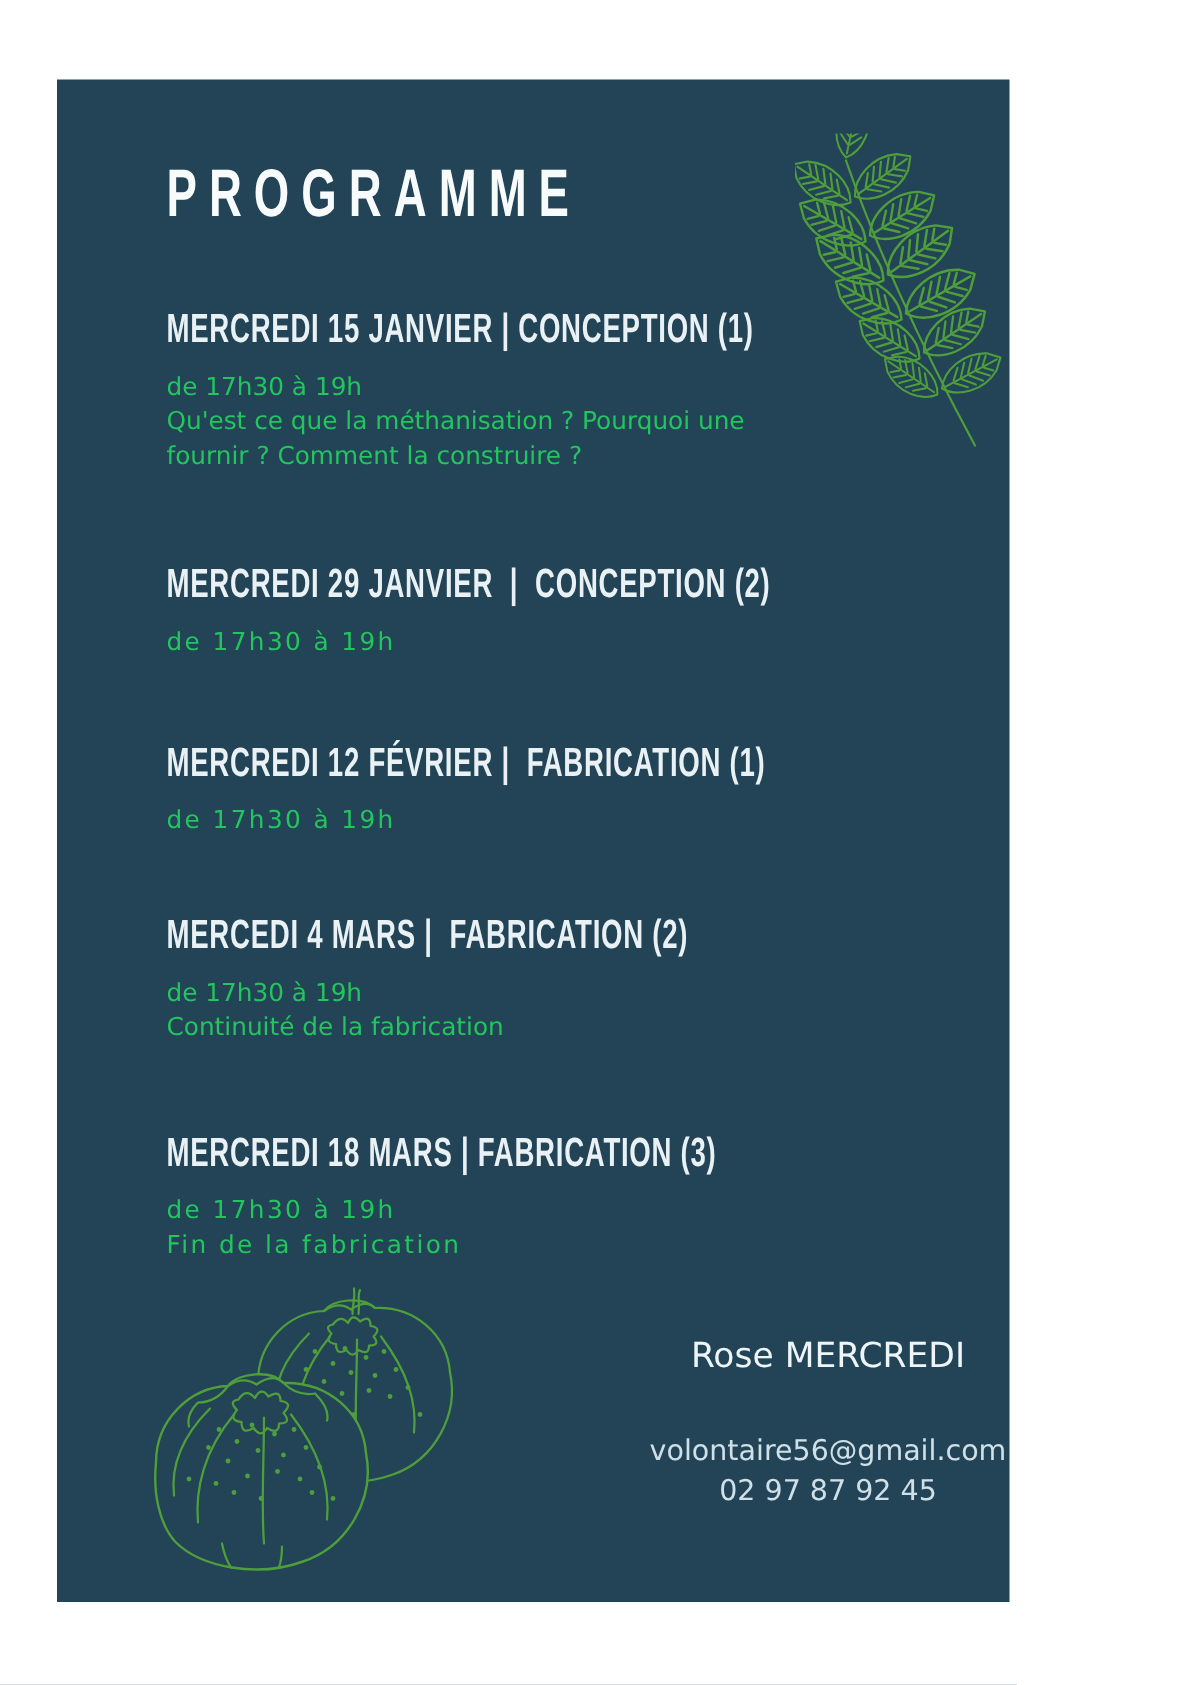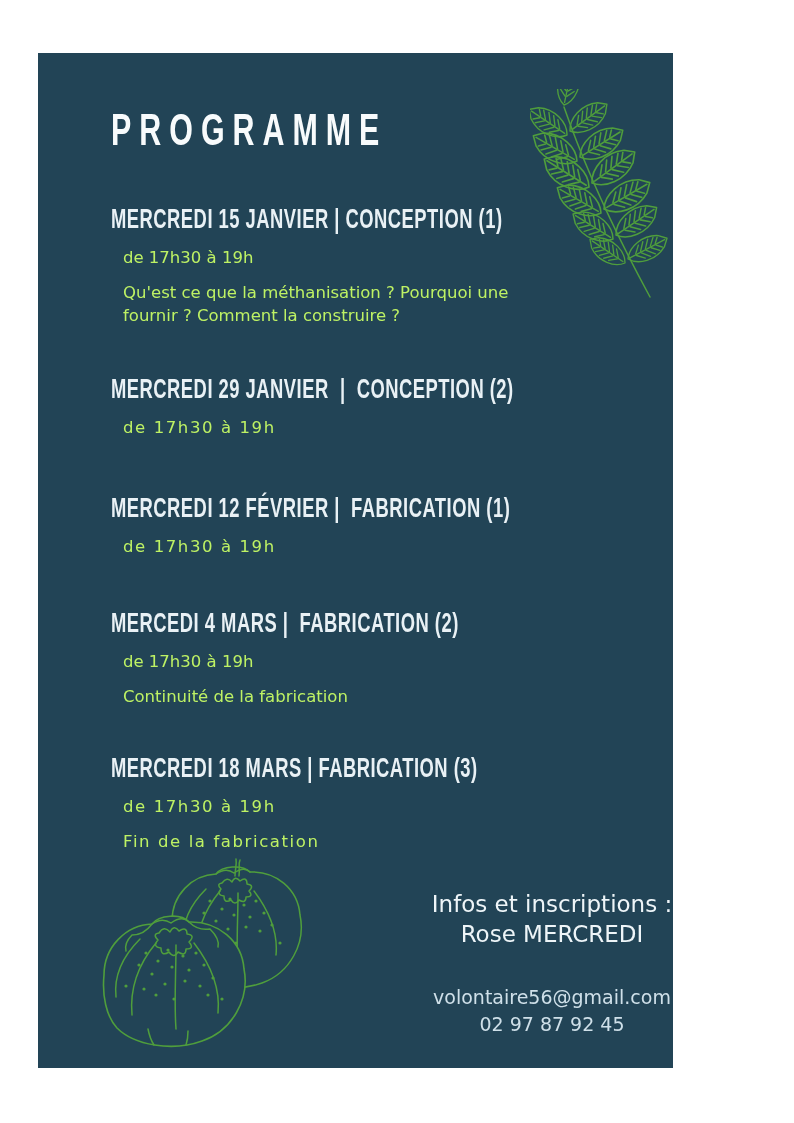--- a/index.html
+++ b/index.html
@@ -58,24 +58,24 @@
     font-weight: 700;
     font-size: 23px;
     line-height: 30px;
     letter-spacing: 0.6px;
     color: #e9f1f5;
     white-space: pre;
     transform: scale(0.80, 1.18);
     transform-origin: left top;
   }
   .session p {
-    margin: 12px;
+    margin: 0;
     font-size: 16.5px;
     line-height: 23px;
-    color: #bef264;
+    color: #22c55e;
   }
   .session.spaced p {
     letter-spacing: 1.6px;
   }
   .s1 { top: 148px; }
   .s2 { top: 318px; }
   .s3 { top: 437px; }
   .s4 { top: 552px; }
   .s5 { top: 697px; }
   .tomatoes-illu {
@@ -226,20 +226,19 @@
         <circle class="dot" cx="48" cy="16" r="1.6"></circle>
           <circle class="dot" cx="-48" cy="3" r="1.6"></circle>
         <circle class="dot" cx="0" cy="16" r="1.6"></circle>
           <circle class="dot" cx="-18" cy="12" r="1.6"></circle>
         <circle class="dot" cx="34" cy="12" r="1.6"></circle>
           <circle class="dot" cx="-30" cy="6" r="1.6"></circle>
       </g>
     </svg>
 
     <div class="contact">
-      <p class="c-big">Infos et inscriptions :</p>
       <p class="c-big">Rose MERCREDI</p>
       <p class="c-small c-email">volontaire56@gmail.com</p>
       <p class="c-small">02 97 87 92 45</p>
     </div>
 
   </div>
 </div>
 
 </body></html>

